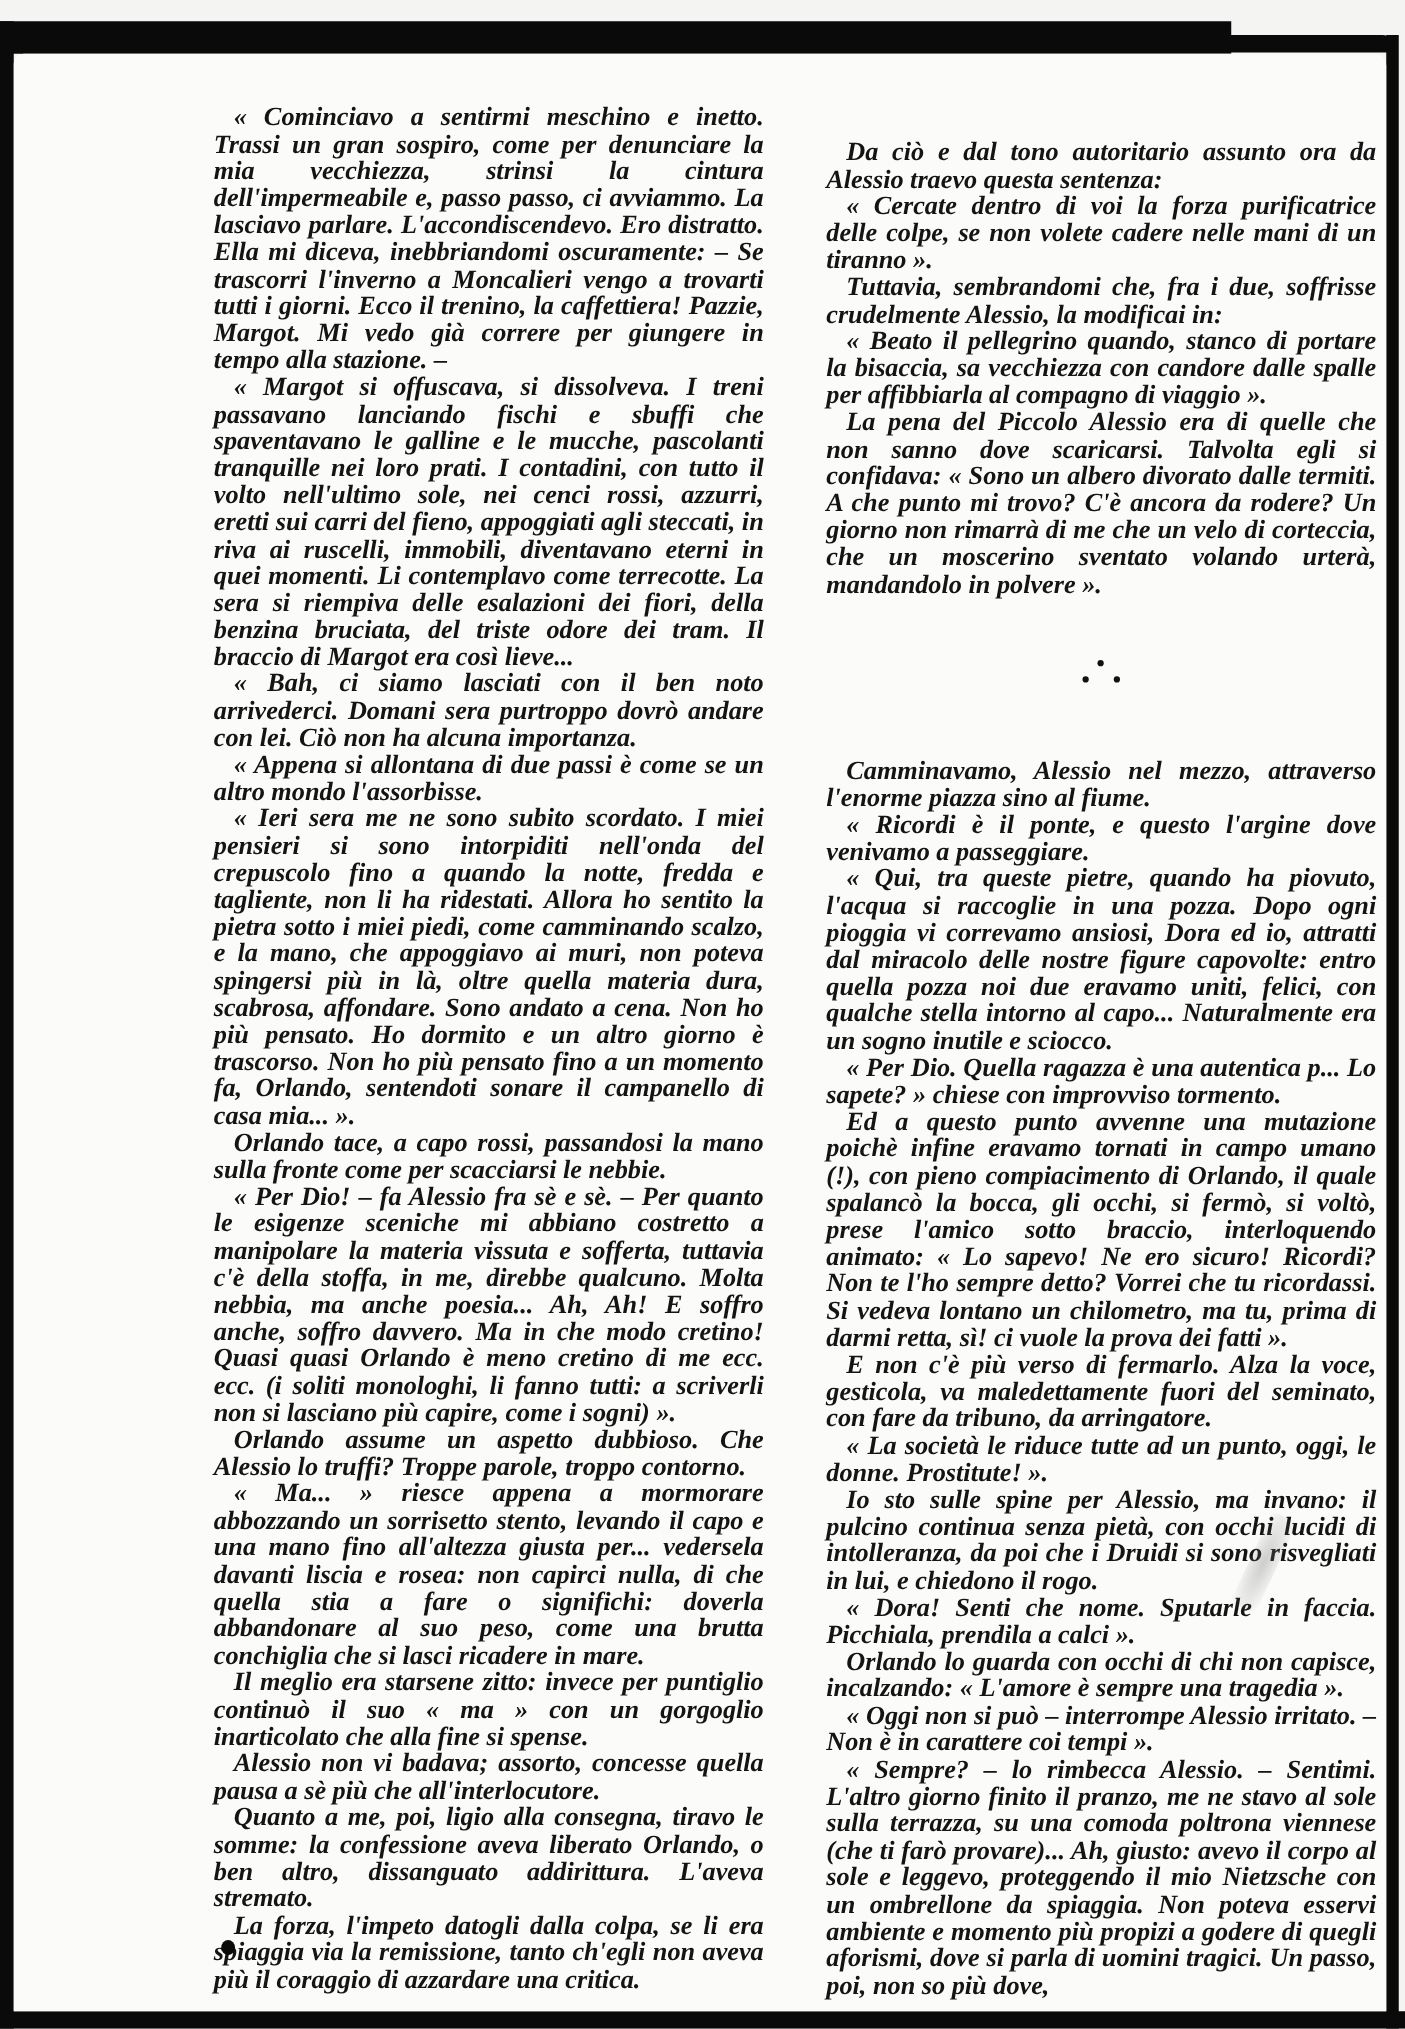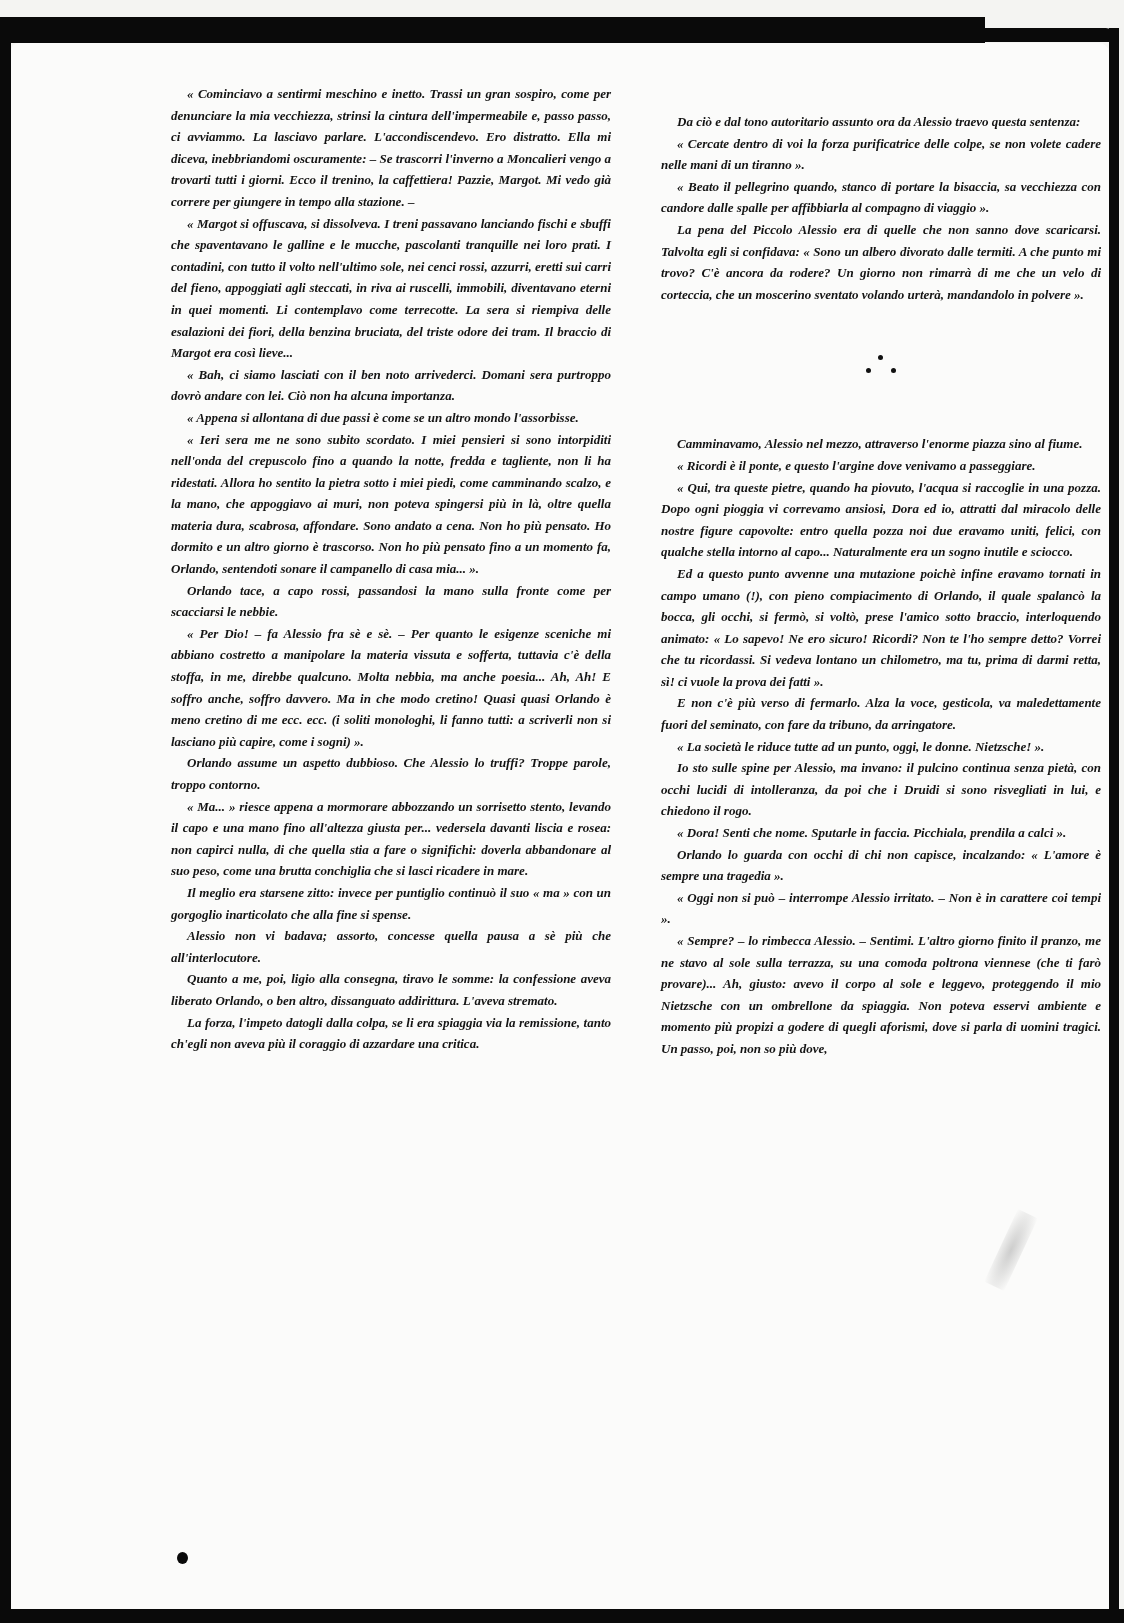--- a/index.html
+++ b/index.html
@@ -26,21 +26,21 @@
     }
     .page {
       position: absolute; left: 11px; top: 43px; width: 1098px; height: 1566px;
       background: #fbfbfa;
       border-top-left-radius: 8px; border-top-right-radius: 10px;
     }
     .column {
       position: absolute; top: 83px; width: 440px;
       font-family: "Liberation Serif", serif;
       font-style: italic; font-weight: bold;
-      font-size: 13px; line-height: 21.6px;
+      font-size: 21px; line-height: 21.6px;
       color: #141414;
       text-align: justify;
       hyphens: manual;
     }
     .col-left { left: 171px; }
     .col-right { left: 661px; margin-top: 28px; }
     .para { margin: 0; text-indent: 16px; }
     .para + .para { margin-top: 0; font-style: italic; }
     .separator {
       display: block; text-align: center; position: relative; height: 60px; margin: 30px 0 38px 0;
@@ -81,35 +81,37 @@
   <p class="para">« Ma... » riesce appena a mormorare abbozzando un sorrisetto stento, levando il capo e una mano fino all'altezza giusta per... vedersela davanti liscia e rosea: non capirci nulla, di che quella stia a fare o significhi: doverla abbandonare al suo peso, come una brutta conchiglia che si lasci ricadere in mare.</p>
   <p class="para">Il meglio era starsene zitto: invece per puntiglio continuò il suo « ma » con un gorgoglio inarticolato che alla fine si spense.</p>
   <p class="para">Alessio non vi badava; assorto, concesse quella pausa a sè più che all'interlocutore.</p>
   <p class="para">Quanto a me, poi, ligio alla consegna, tiravo le somme: la confessione aveva liberato Orlando, o ben altro, dissanguato addirittura. L'aveva stremato.</p>
   <p class="para">La forza, l'impeto datogli dalla colpa, se li era spiaggia via la remissione, tanto ch'egli non aveva più il coraggio di azzardare una critica.</p>
 </div>
 
 <div class="column col-right" id="col-right">
   <p class="para">Da ciò e dal tono autoritario assunto ora da Alessio traevo questa sentenza:</p>
   <p class="para">« Cercate dentro di voi la forza purificatrice delle colpe, se non volete cadere nelle mani di un tiranno ».</p>
+  <p class="para">Tuttavia, sembrandomi che, fra i due, soffrisse crudelmente Alessio, la modificai in:</p>
   <p class="para">« Beato il pellegrino quando, stanco di portare la bisaccia, sa vecchiezza con candore dalle spalle per affibbiarla al compagno di viaggio ».</p>
   <p class="para">La pena del Piccolo Alessio era di quelle che non sanno dove scaricarsi. Talvolta egli si confidava: « Sono un albero divorato dalle termiti. A che punto mi trovo? C'è ancora da rodere? Un giorno non rimarrà di me che un velo di corteccia, che un moscerino sventato volando urterà, mandandolo in polvere ».</p>
 
   <div class="separator">
     <span class="dot" style="left:217px; top:20px;"></span>
     <span class="dot" style="left:205px; top:33px;"></span>
     <span class="dot" style="left:230px; top:33px;"></span>
   </div>
 
   <p class="para">Camminavamo, Alessio nel mezzo, attraverso l'enorme piazza sino al fiume.</p>
   <p class="para">« Ricordi è il ponte, e questo l'argine dove venivamo a passeggiare.</p>
   <p class="para">« Qui, tra queste pietre, quando ha piovuto, l'acqua si raccoglie in una pozza. Dopo ogni pioggia vi correvamo ansiosi, Dora ed io, attratti dal miracolo delle nostre figure capovolte: entro quella pozza noi due eravamo uniti, felici, con qualche stella intorno al capo... Naturalmente era un sogno inutile e sciocco.</p>
+  <p class="para">« Per Dio. Quella ragazza è una autentica p... Lo sapete? » chiese con improvviso tormento.</p>
   <p class="para">Ed a questo punto avvenne una mutazione poichè infine eravamo tornati in campo umano (!), con pieno compiacimento di Orlando, il quale spalancò la bocca, gli occhi, si fermò, si voltò, prese l'amico sotto braccio, interloquendo animato: « Lo sapevo! Ne ero sicuro! Ricordi? Non te l'ho sempre detto? Vorrei che tu ricordassi. Si vedeva lontano un chilometro, ma tu, prima di darmi retta, sì! ci vuole la prova dei fatti ».</p>
   <p class="para">E non c'è più verso di fermarlo. Alza la voce, gesticola, va maledettamente fuori del seminato, con fare da tribuno, da arringatore.</p>
-  <p class="para">« La società le riduce tutte ad un punto, oggi, le donne. Nietzsche! ».</p>
+  <p class="para">« La società le riduce tutte ad un punto, oggi, le donne. Prostitute! ».</p>
   <p class="para">Io sto sulle spine per Alessio, ma invano: il pulcino continua senza pietà, con occhi lucidi di intolleranza, da poi che i Druidi si sono risvegliati in lui, e chiedono il rogo.</p>
   <p class="para">« Dora! Senti che nome. Sputarle in faccia. Picchiala, prendila a calci ».</p>
   <p class="para">Orlando lo guarda con occhi di chi non capisce, incalzando: « L'amore è sempre una tragedia ».</p>
   <p class="para">« Oggi non si può – interrompe Alessio irritato. – Non è in carattere coi tempi ».</p>
   <p class="para">« Sempre? – lo rimbecca Alessio. – Sentimi. L'altro giorno finito il pranzo, me ne stavo al sole sulla terrazza, su una comoda poltrona viennese (che ti farò provare)... Ah, giusto: avevo il corpo al sole e leggevo, proteggendo il mio Nietzsche con un ombrellone da spiaggia. Non poteva esservi ambiente e momento più propizi a godere di quegli aforismi, dove si parla di uomini tragici. Un passo, poi, non so più dove,</p>
 </div>
 
 <div class="page-mark"></div>
 <div class="smudge"></div>
 

